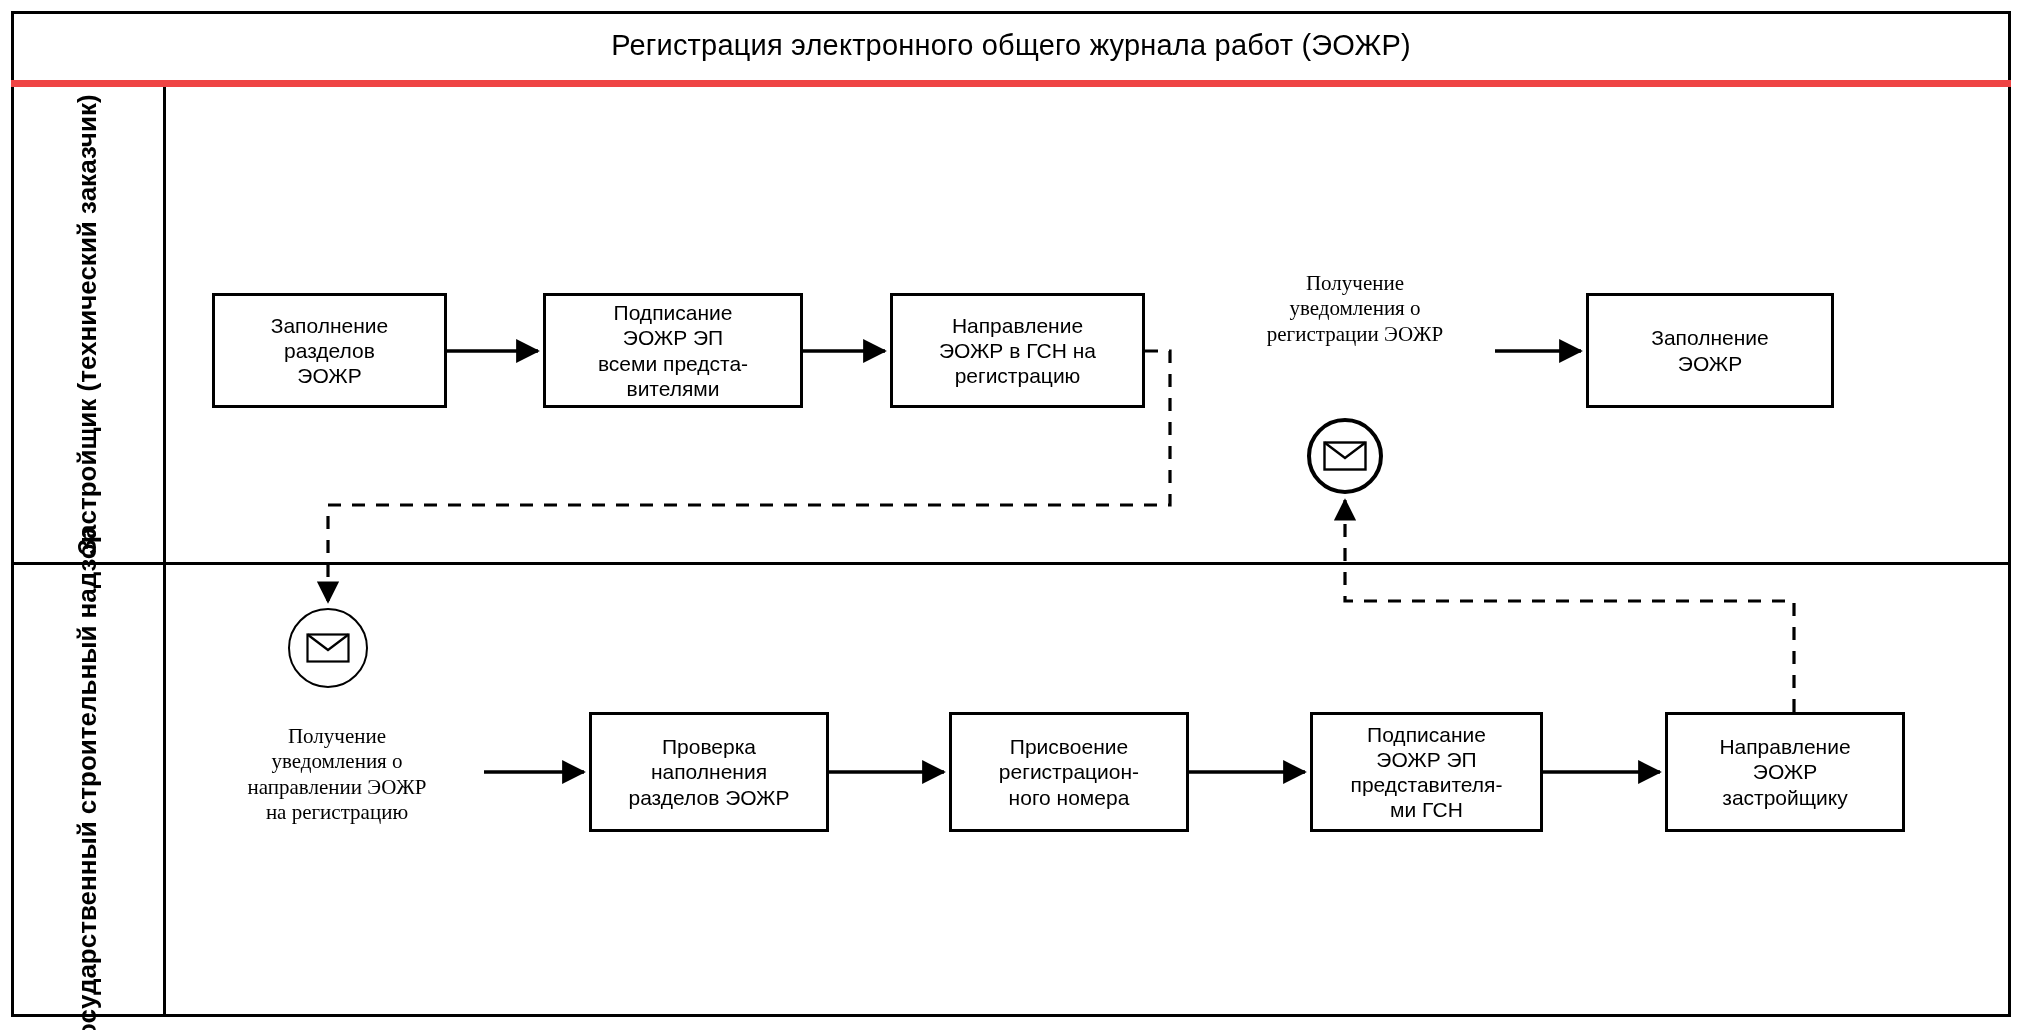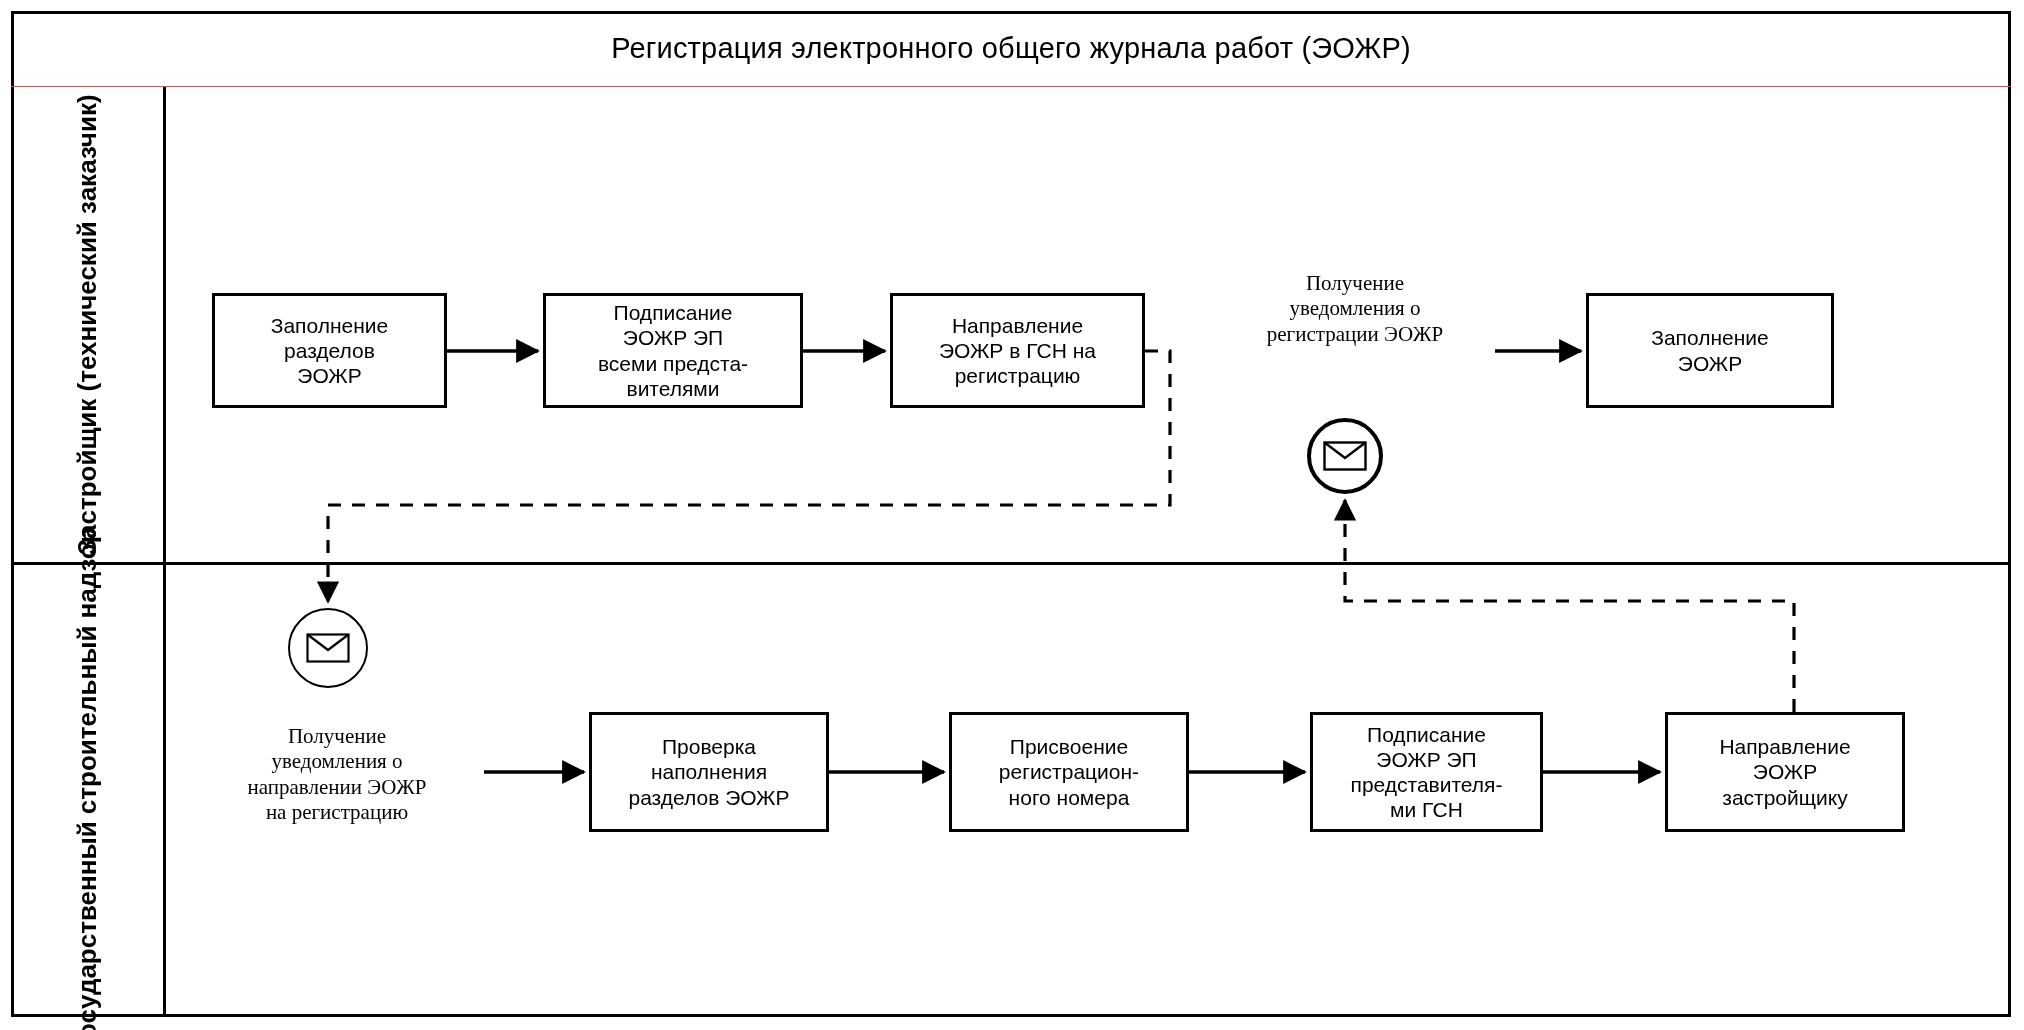--- a/index.html
+++ b/index.html
@@ -28,21 +28,21 @@
     border: 3px solid #000;
     box-sizing: border-box;
   }
   .pool-title {
     position: absolute;
     left: 11px;
     top: 11px;
     width: 2000px;
     height: 76px;
     box-sizing: border-box;
-    border-bottom: 1px solid #ef4444;
+    border-bottom: 7px solid #ef4444;
     display: flex;
     align-items: center;
     justify-content: center;
     font-size: 29px;
     letter-spacing: 0.2px;
     white-space: nowrap;
   }
   .lane-header {
     position: absolute;
     box-sizing: border-box;

